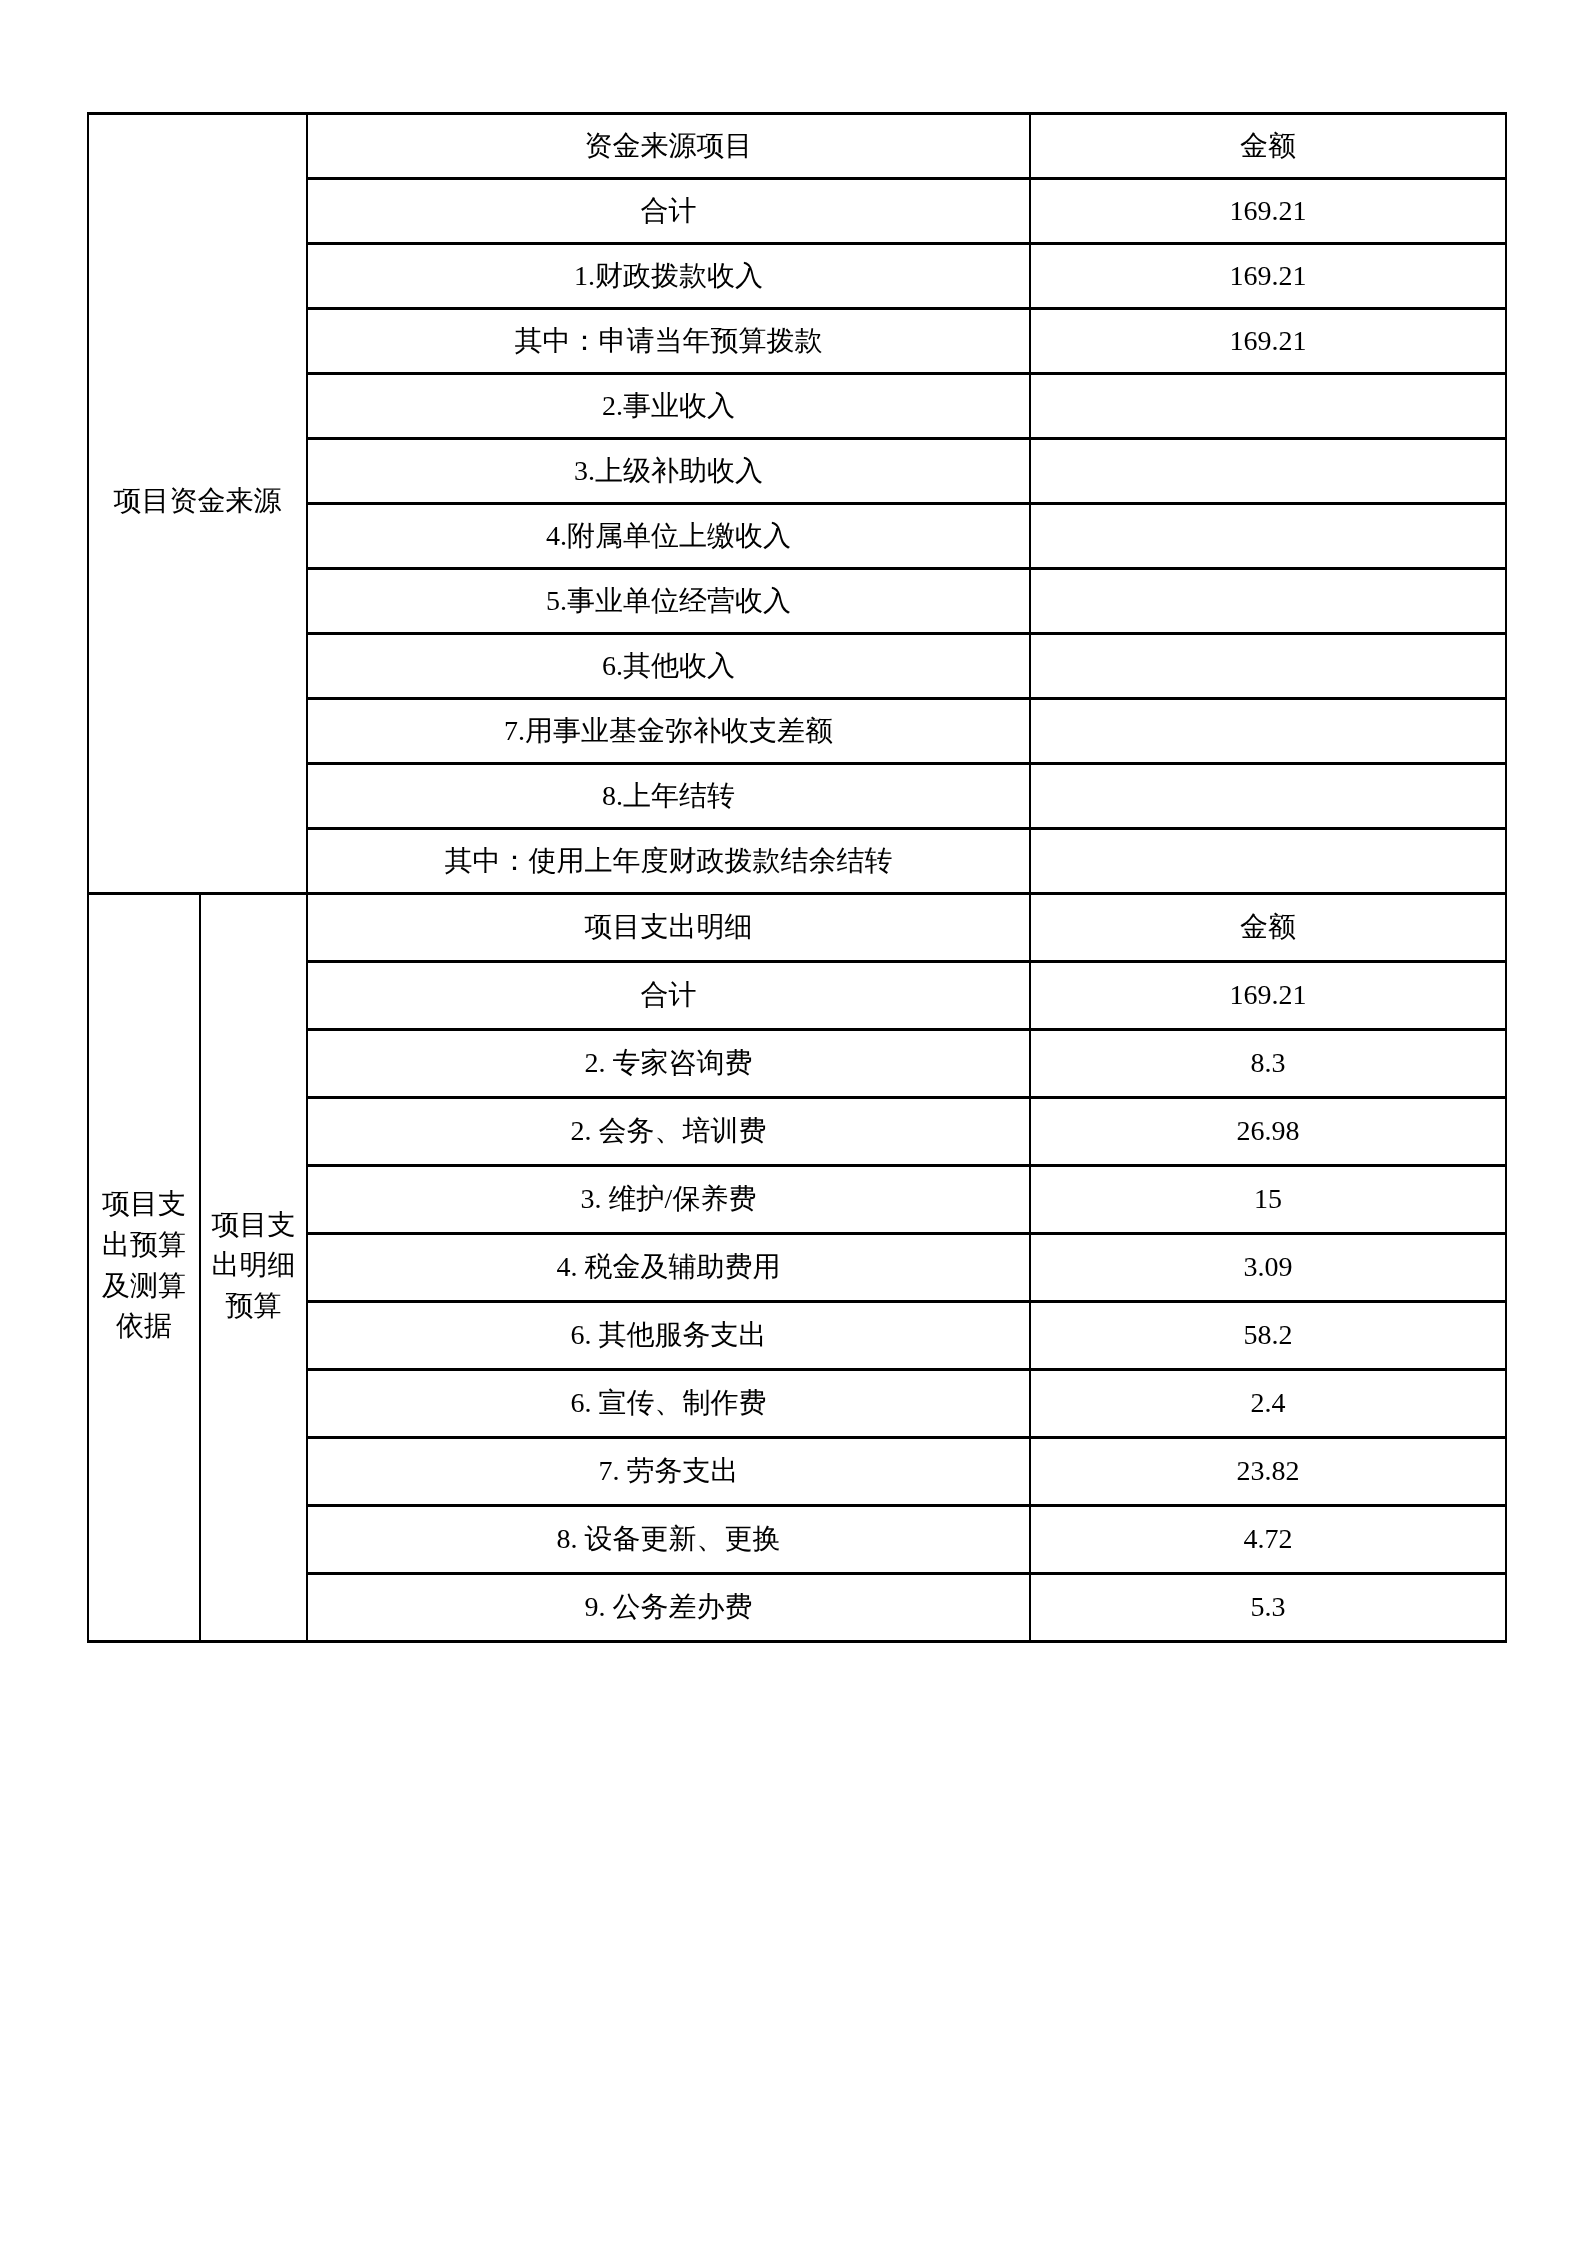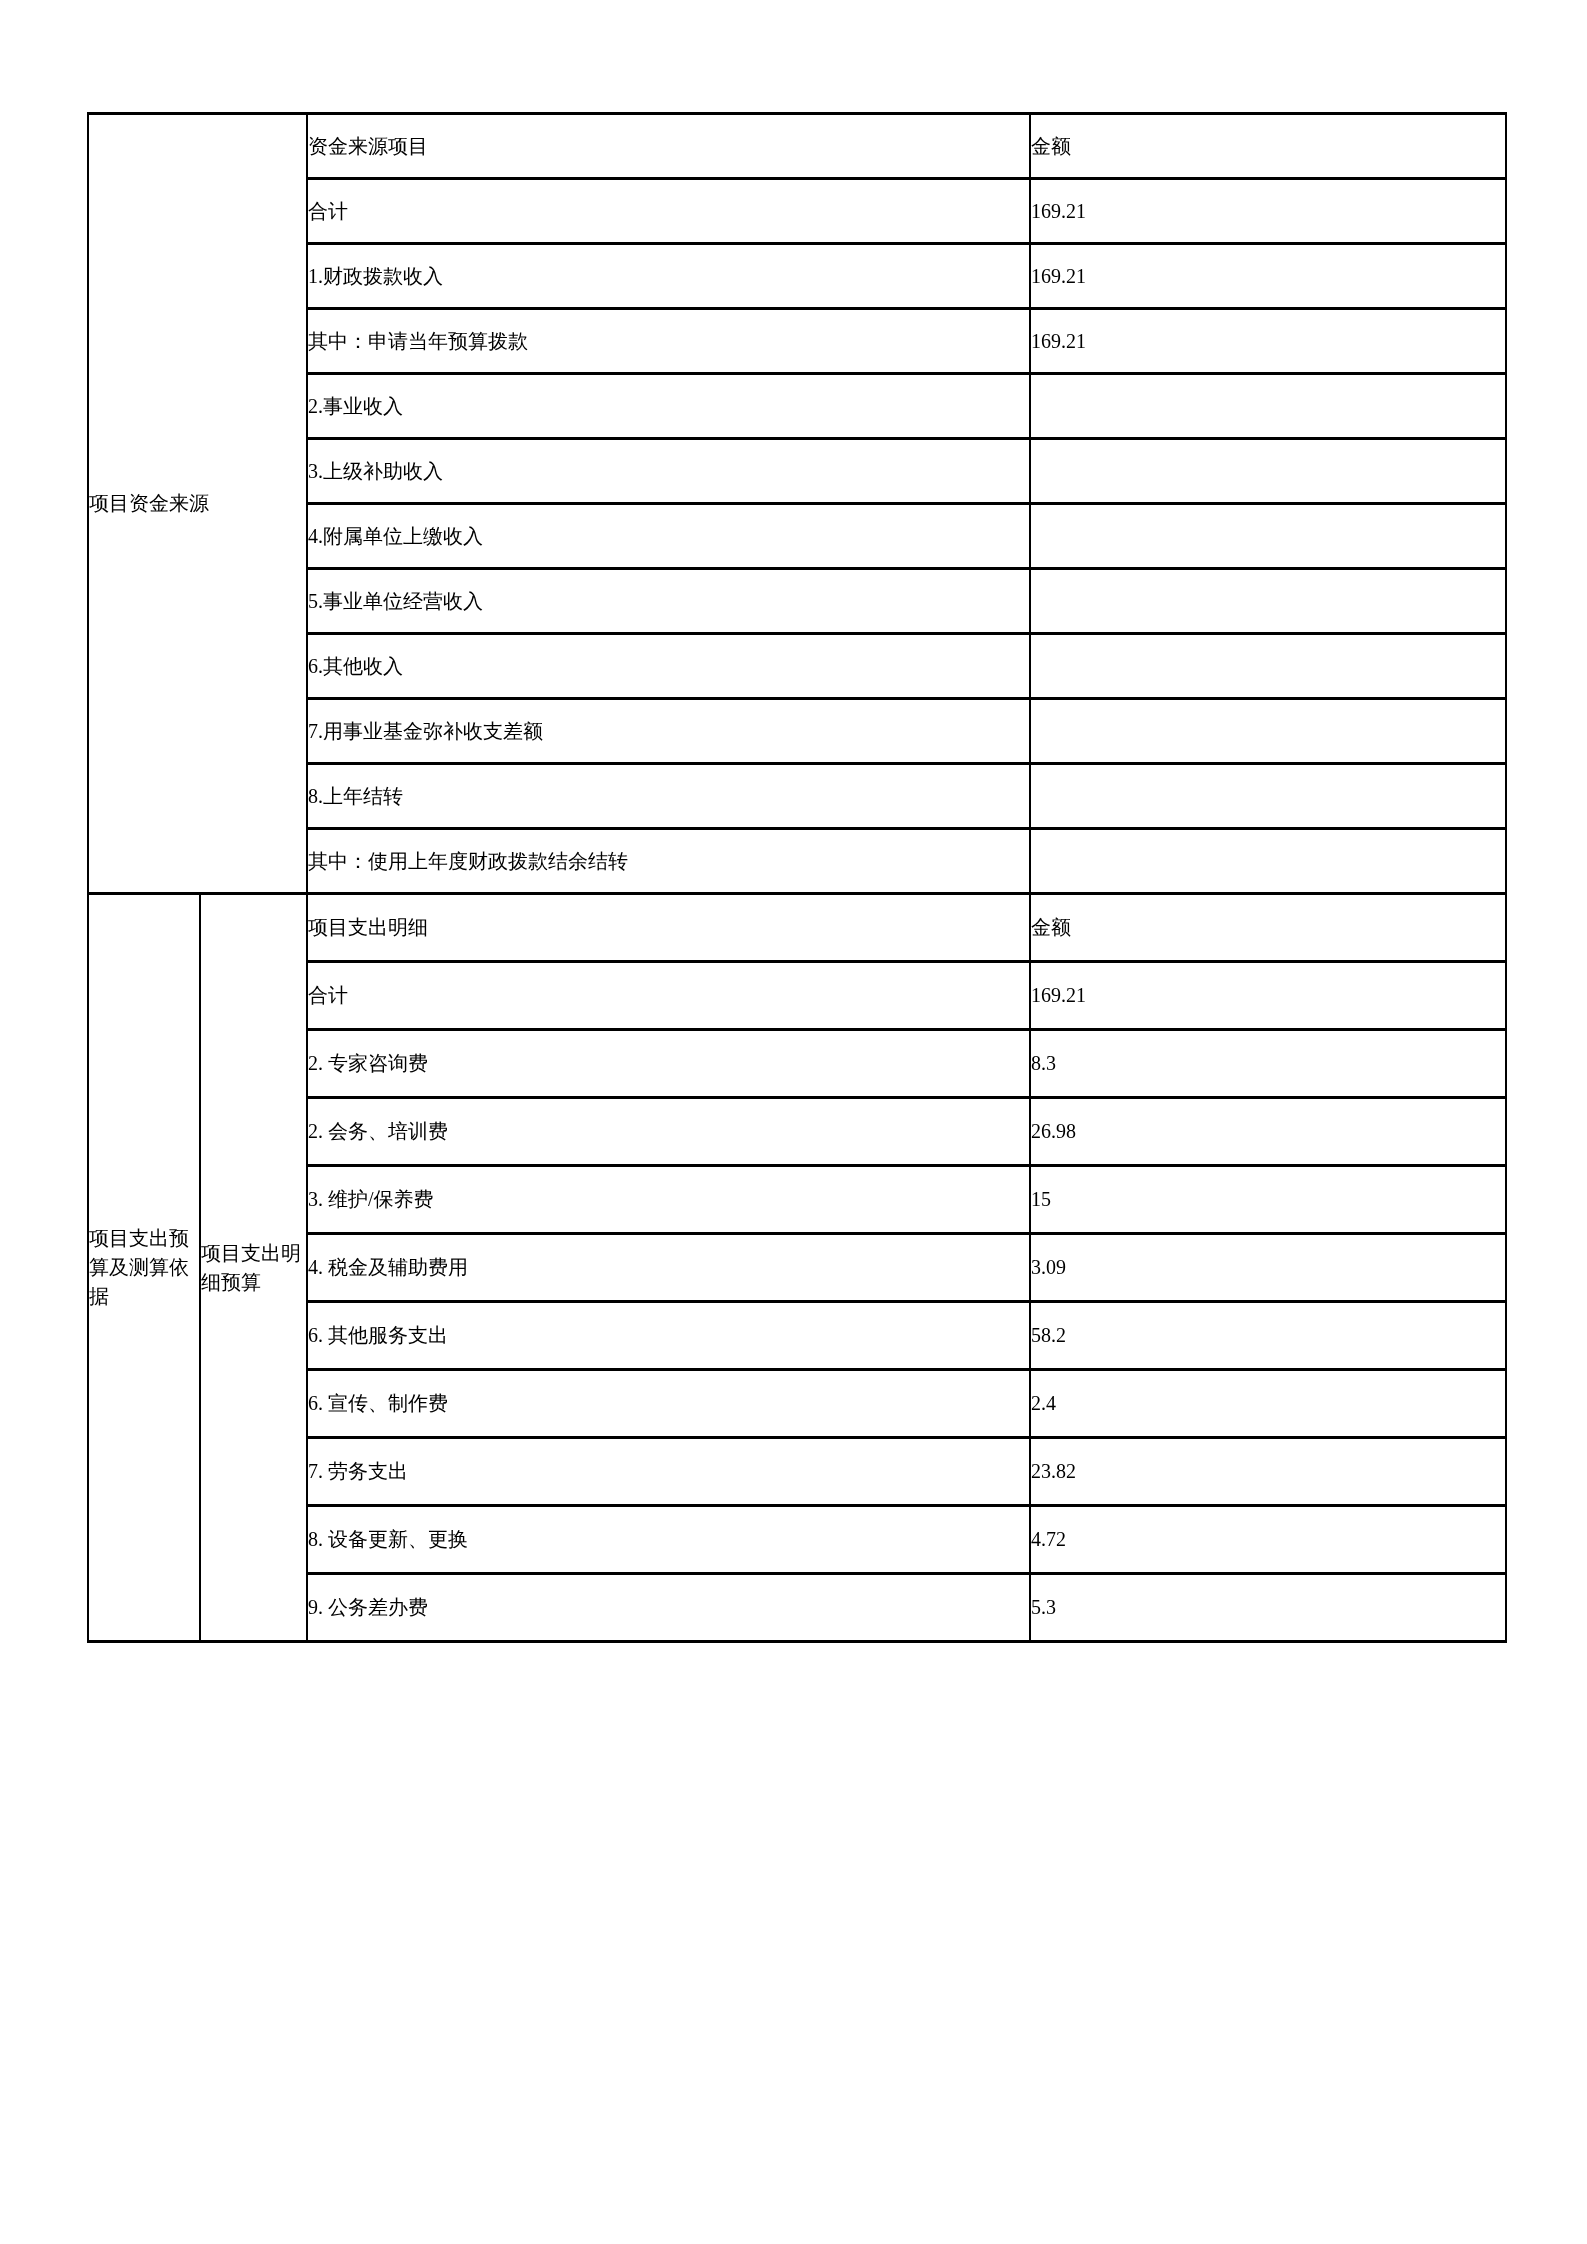--- a/index.html
+++ b/index.html
@@ -22,43 +22,44 @@
   table.budget {
     border-collapse: collapse;
     table-layout: fixed;
     width: 1418px;
   }
   table.budget td {
     border-left: 2px solid #000;
     border-right: 2px solid #000;
     border-top: 3px solid #000;
     border-bottom: 3px solid #000;
-    font-size: 20px;
+    font-size: 28px;
     line-height: 1.45;
     vertical-align: middle;
-    text-align: left;
+    text-align: center;
     padding: 0;
     overflow: hidden;
     word-break: break-all;
   }
   tr.s1-row { height: 65px; }
   tr.s2-row { height: 68px; }
   td.left {
     text-align: left;
     padding-left: 9px;
     margin-left: 40px;
   }
   td.indent {
     text-align: left;
     padding-left: 24px;
     margin-top: 44px;
   }
   td.side-label {
     text-align: center;
     padding: 0 10px;
+    font-family: Liberation Mono, monospace;
   }
 </style>
 </head>
 <body>
 
 <div class="doc-table-wrap">
   <table class="budget">
     <colgroup>
       <col style="width:112px">
       <col style="width:107px">

